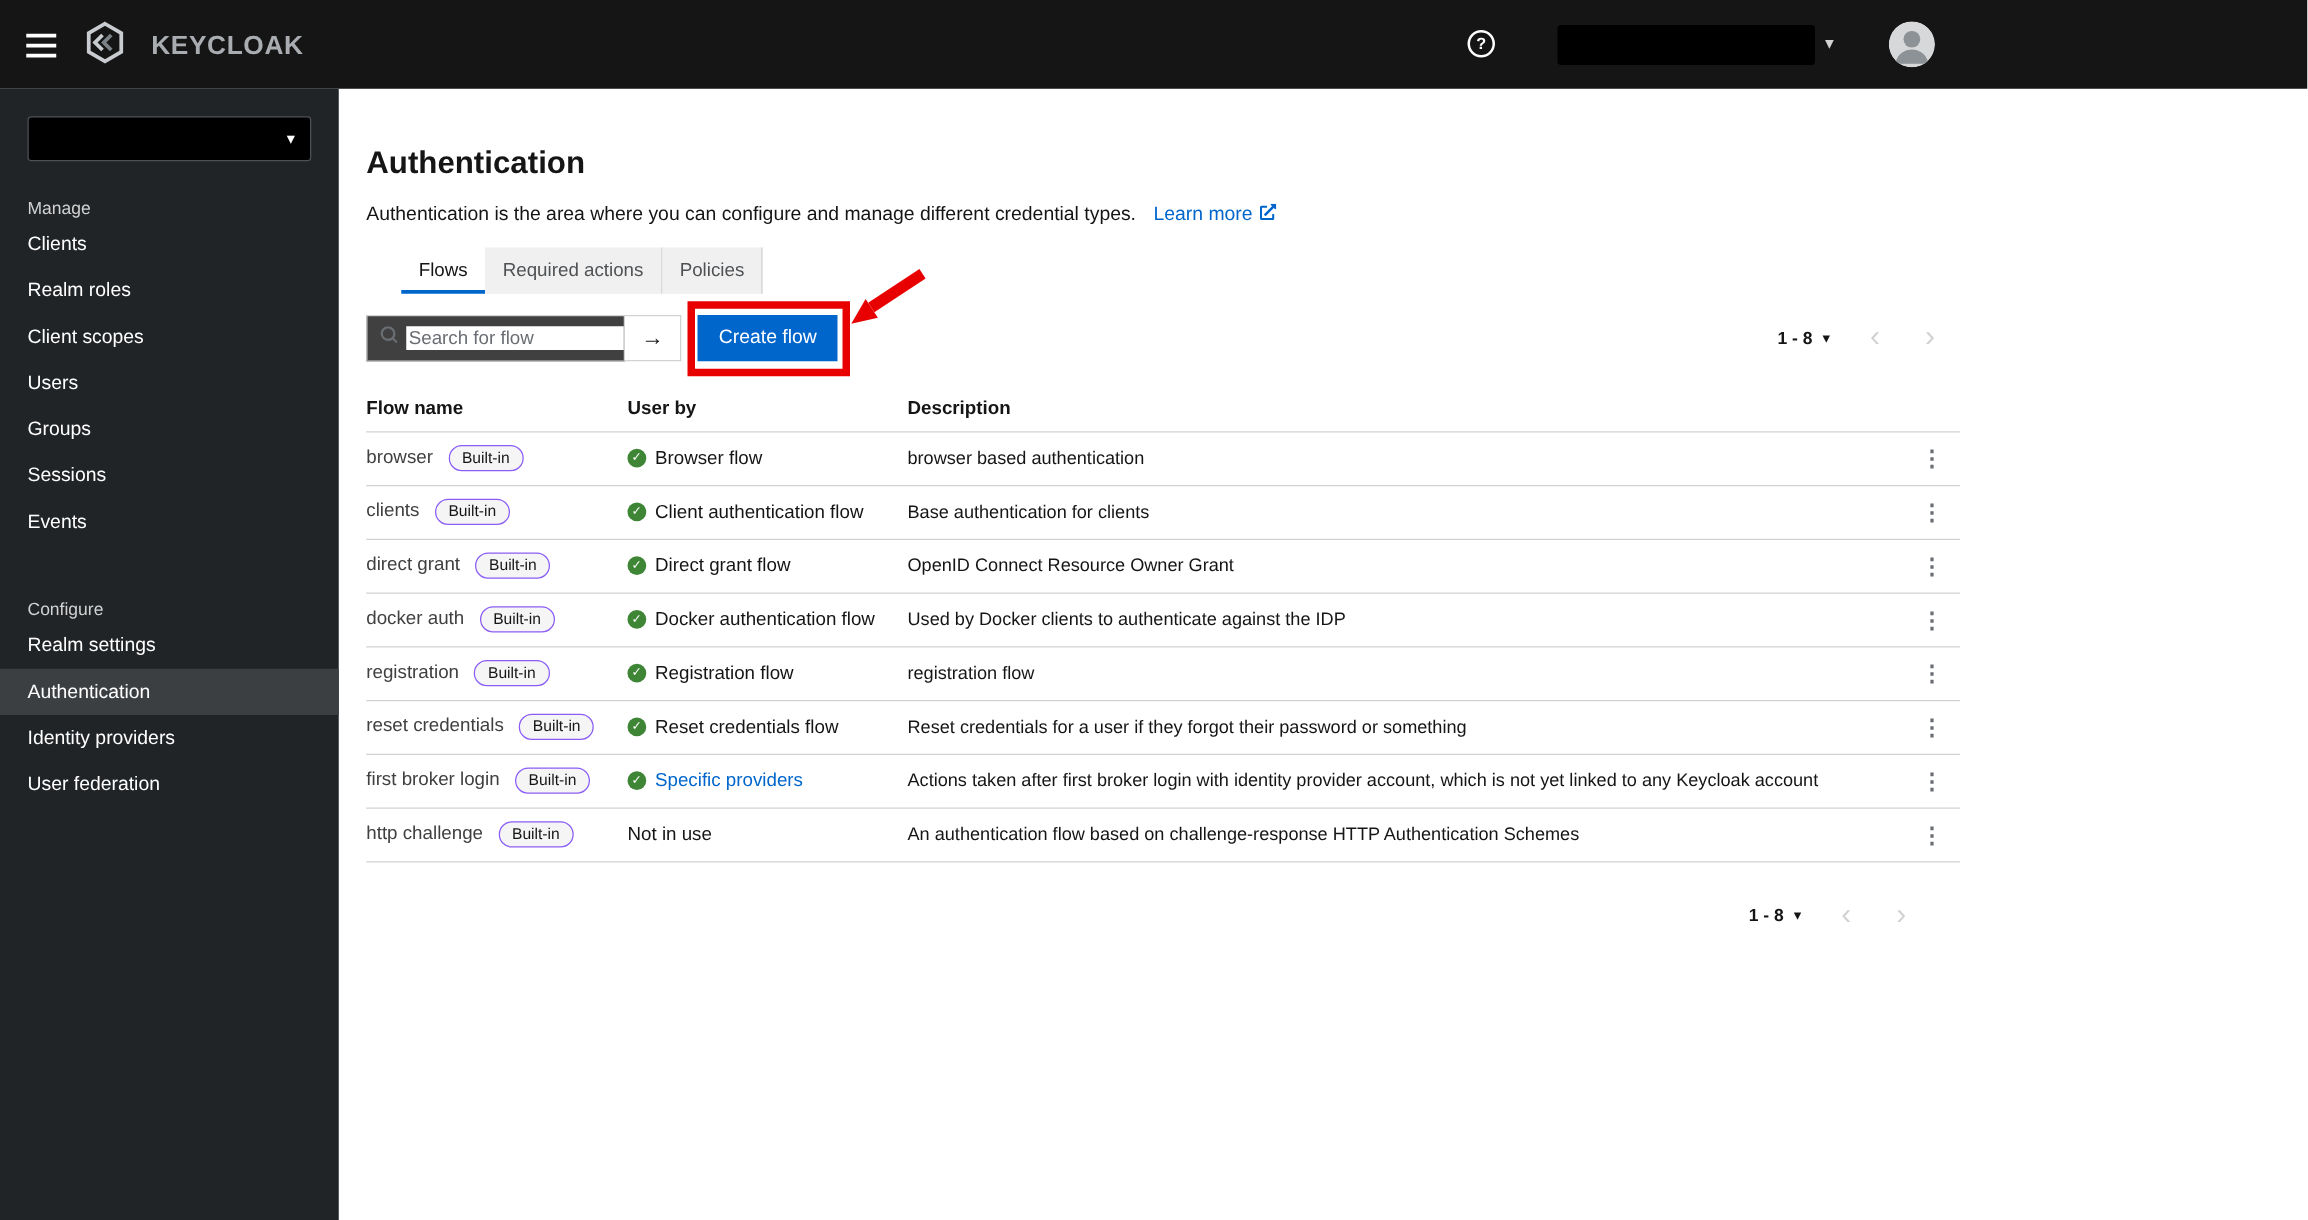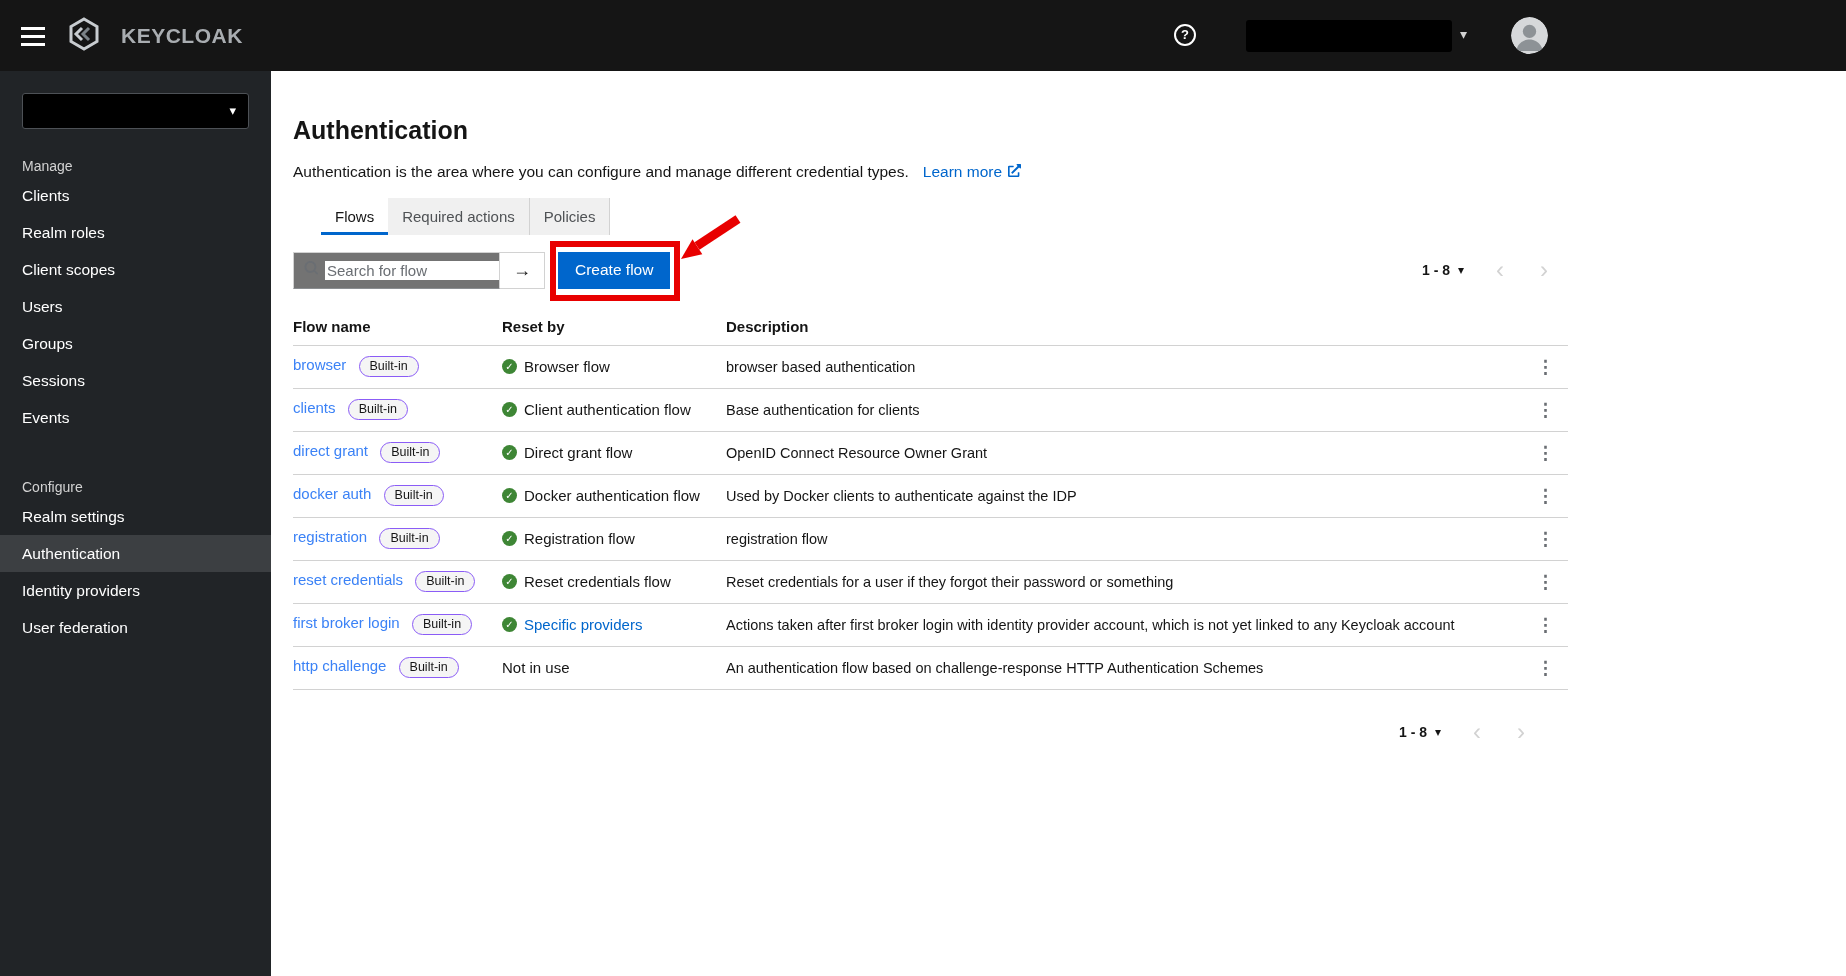--- a/index.html
+++ b/index.html
@@ -33,40 +33,40 @@
   .content { padding:27px 0 0 22px; }
   .page-title { font-size:25px; font-weight:600; line-height:31px; }
   .subtitle-row { margin-top:11px; display:flex; align-items:center; gap:14px; font-size:15.5px; }
   .learn-more { color:#0066cc; text-decoration:none; display:inline-flex; align-items:center; gap:6px; cursor:pointer; }
   
   .tabs { margin-top:17px; margin-left:28px; display:flex; }
   .tab { height:37px; display:flex; align-items:center; padding:0 14px; font-size:15px; cursor:pointer; background:#f0f0f0; color:#4f5255; border-right:1px solid #d2d2d2; }
   .tab.active { background:#ffffff; color:#151515; border-right:none; border-bottom:3px solid #0066cc; padding-top:3px; }
   
   .toolbar { margin-top:17px; display:flex; align-items:center; position:relative; }
-  .search-box { display:flex; align-items:center; width:207px; height:37px; border:1px solid #d2d2d2; border-bottom-color:#8a8d90; background:#737373; padding-left:10px; gap:7px; }
+  .search-box { display:flex; align-items:center; width:207px; height:37px; border:1px solid #d2d2d2; border-bottom-color:#8a8d90; background:#404040; padding-left:10px; gap:7px; }
   .search-box input { border:none; outline:none; flex:1; min-width:0; font-size:15px; font-family:inherit; color:#151515; }
   .search-box input::placeholder { color:#6a6e73; }
   .search-go { width:45px; height:37px; border:1px solid #d2d2d2; border-left:none; background:#fff; font-size:18px; color:#151515; display:flex; align-items:center; justify-content:center; cursor:pointer; padding:0; }
   .create-wrap { position:relative; margin-left:13px; }
   .create-btn { background:#0066cc; color:#fff; border:none; height:37px; padding:0 17px; font-size:15.5px; font-family:inherit; cursor:pointer; }
   .anno-rect { position:absolute; left:-8px; top:-11px; right:-10px; bottom:-12px; border:6px solid #e80000; pointer-events:none; }
   .anno-arrow { position:absolute; left:115px; top:-44px; width:80px; height:56px; pointer-events:none; }
   .toolbar-spacer { flex:1; }
   .pagination { display:flex; align-items:center; font-size:14px; padding-right:20px; }
   .pag-range { font-weight:700; }
   .pag-caret { margin-left:8px; font-size:12px; color:#151515; cursor:pointer; }
   .pag-nav { margin-left:32px; display:flex; gap:36px; }
   .pag-chev { color:#d2d2d2; font-size:24px; line-height:20px; cursor:default; background:none; border:none; padding:0; }
   
   .table { margin-top:19px; width:1275px; }
   .thead, .trow { display:grid; grid-template-columns:209px 224px 797px 45px; align-items:center; }
   .thead { height:38px; border-bottom:1px solid #d2d2d2; font-weight:700; font-size:15px; }
   .trow { height:43px; border-bottom:1px solid #d2d2d2; font-size:15px; }
-  .flow-link { color:#3b82f6; text-decoration:none; cursor:pointer; }
+  .flow-link { color:#404040; text-decoration:none; cursor:pointer; }
   .badge { display:inline-block; margin-left:8px; background:#f5f5f5; border:1px solid #8b5cf6; border-radius:12px; padding:2px 10px 3px; font-size:12.5px; color:#151515; }
   .used { display:flex; align-items:center; gap:7px; }
   .check-circle { width:15px; height:15px; border-radius:50%; background:#3e8635; color:#fff; font-size:10px; line-height:15px; text-align:center; flex:none; }
   .used-label.link { color:#0066cc; cursor:pointer; }
   .desc { font-size:14.5px; }
   .kebab-cell { text-align:center; }
   .kebab { background:none; border:none; color:#6a6e73; font-size:18px; font-weight:700; cursor:pointer; padding:0 8px; }
   .footer-pag { margin-top:32px; display:flex; justify-content:flex-end; width:1275px; padding-right:43px; }
   .footer-pag .pagination { padding-right:0; }
 </style>
@@ -200,21 +200,21 @@
         <span class="pag-nav">
           <button class="pag-chev">‹</button>
           <button class="pag-chev">›</button>
         </span>
       </div>
     </div>
 
     <div class="table">
       <div class="thead">
         <div>Flow name</div>
-        <div>Reset by</div>
+        <div>User by</div>
         <div>Description</div>
         <div></div>
       </div>
       <div>
 
       <div class="trow">
             <div class="cell">
               <a href="#" class="flow-link">browser</a>
               <span class="badge">Built-in</span>
             </div>

